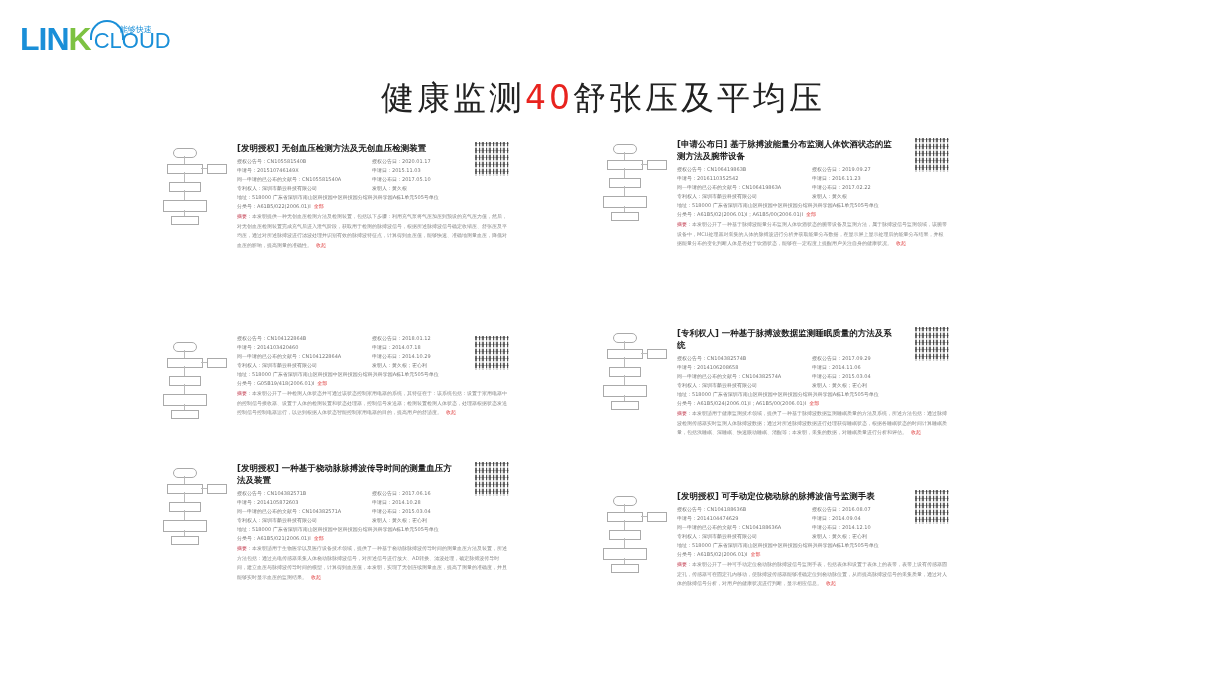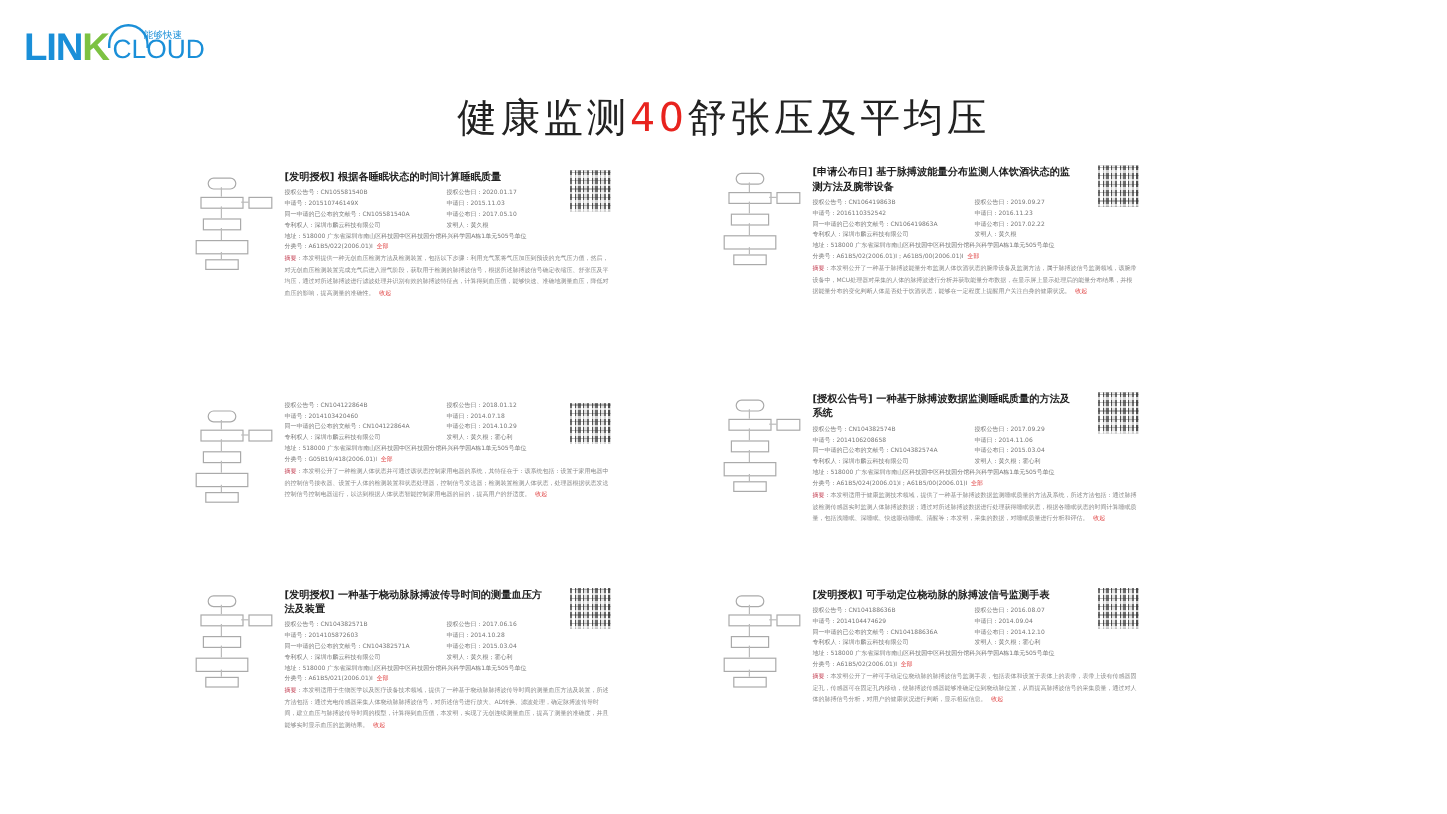--- a/index.html
+++ b/index.html
@@ -56,21 +56,21 @@
       <div class="l" style="left:39px;top:26px;width:1px;height:10px"></div>
       <div class="b" style="left:24px;top:36px;width:30px;height:8px"></div>
       <div class="l" style="left:56px;top:22px;width:14px;height:1px"></div>
       <div class="b" style="left:62px;top:18px;width:18px;height:8px"></div>
       <div class="l" style="left:39px;top:44px;width:1px;height:10px"></div>
       <div class="b" style="left:18px;top:54px;width:42px;height:10px"></div>
       <div class="l" style="left:39px;top:64px;width:1px;height:6px"></div>
       <div class="b" style="left:26px;top:70px;width:26px;height:7px"></div>
     </div>
     <div class="body">
-      <div class="ctitle">[发明授权] 根据各睡眠状态的时间计算睡眠质量</div>
+      <div class="ctitle">[发明授权] 无创血压检测方法及无创血压检测装置</div>
       <div class="row">
           <span>授权公告号：CN105581540B</span>
           <span>授权公告日：2020.01.17</span>
         </div>
       <div class="row">
           <span>申请号：201510746149X</span>
           <span>申请日：2015.11.03</span>
         </div>
       <div class="row">
           <span>同一申请的已公布的文献号：CN105581540A</span>
@@ -184,21 +184,21 @@
       <div class="l" style="left:39px;top:26px;width:1px;height:10px"></div>
       <div class="b" style="left:24px;top:36px;width:30px;height:8px"></div>
       <div class="l" style="left:56px;top:22px;width:14px;height:1px"></div>
       <div class="b" style="left:62px;top:18px;width:18px;height:8px"></div>
       <div class="l" style="left:39px;top:44px;width:1px;height:10px"></div>
       <div class="b" style="left:18px;top:54px;width:42px;height:10px"></div>
       <div class="l" style="left:39px;top:64px;width:1px;height:6px"></div>
       <div class="b" style="left:26px;top:70px;width:26px;height:7px"></div>
     </div>
     <div class="body">
-      <div class="ctitle">[授权公告号] 一种基于脉搏波数据监测睡眠质量的方法及系统</div>
+      <div class="ctitle">[专利权人] 一种基于脉搏波数据监测睡眠质量的方法及系统</div>
       <div class="row">
           <span>授权公告号：CN104382574B</span>
           <span>授权公告日：2017.09.29</span>
         </div>
       <div class="row">
           <span>申请号：2014106208658</span>
           <span>申请日：2014.11.06</span>
         </div>
       <div class="row">
           <span>同一申请的已公布的文献号：CN104382574A</span>
@@ -212,21 +212,21 @@
           <span>地址：518000 广东省深圳市南山区科技园中区科技园分馆科兴科学园A栋1单元505号单位</span>
         </div>
       <div class="row">
           <span style="flex:none">分类号：A61B5/024(2006.01)I；A61B5/00(2006.01)I</span>
           <span class="red">全部</span>
         </div>
       <div class="abs"><span class="lbl">摘要</span>：<span>本发明适用于健康监测技术领域，提供了一种基于脉搏波数据监测睡眠质量的方法及系统，所述方法包括：通过脉搏波检测传感器实时监测人体脉搏波数据；通过对所述脉搏波数据进行处理获得睡眠状态，根据各睡眠状态的时间计算睡眠质量，包括浅睡眠、深睡眠、快速眼动睡眠、清醒等；本发明，采集的数据，对睡眠质量进行分析和评估。</span><span class="more">收起</span></div>
     </div>
     <div class="qr"></div>
   </div>
-    <div class="card" style="left: 145px; top: 488px;">
+    <div class="card" style="left: 145px; top: 460px;">
     <div class="diagram">
       <div class="b" style="left:28px;top:2px;width:22px;height:8px;border-radius:8px"></div>
       <div class="l" style="left:39px;top:10px;width:1px;height:8px"></div>
       <div class="b" style="left:22px;top:18px;width:34px;height:8px"></div>
       <div class="l" style="left:39px;top:26px;width:1px;height:10px"></div>
       <div class="b" style="left:24px;top:36px;width:30px;height:8px"></div>
       <div class="l" style="left:56px;top:22px;width:14px;height:1px"></div>
       <div class="b" style="left:62px;top:18px;width:18px;height:8px"></div>
       <div class="l" style="left:39px;top:44px;width:1px;height:10px"></div>
       <div class="b" style="left:18px;top:54px;width:42px;height:10px"></div>

